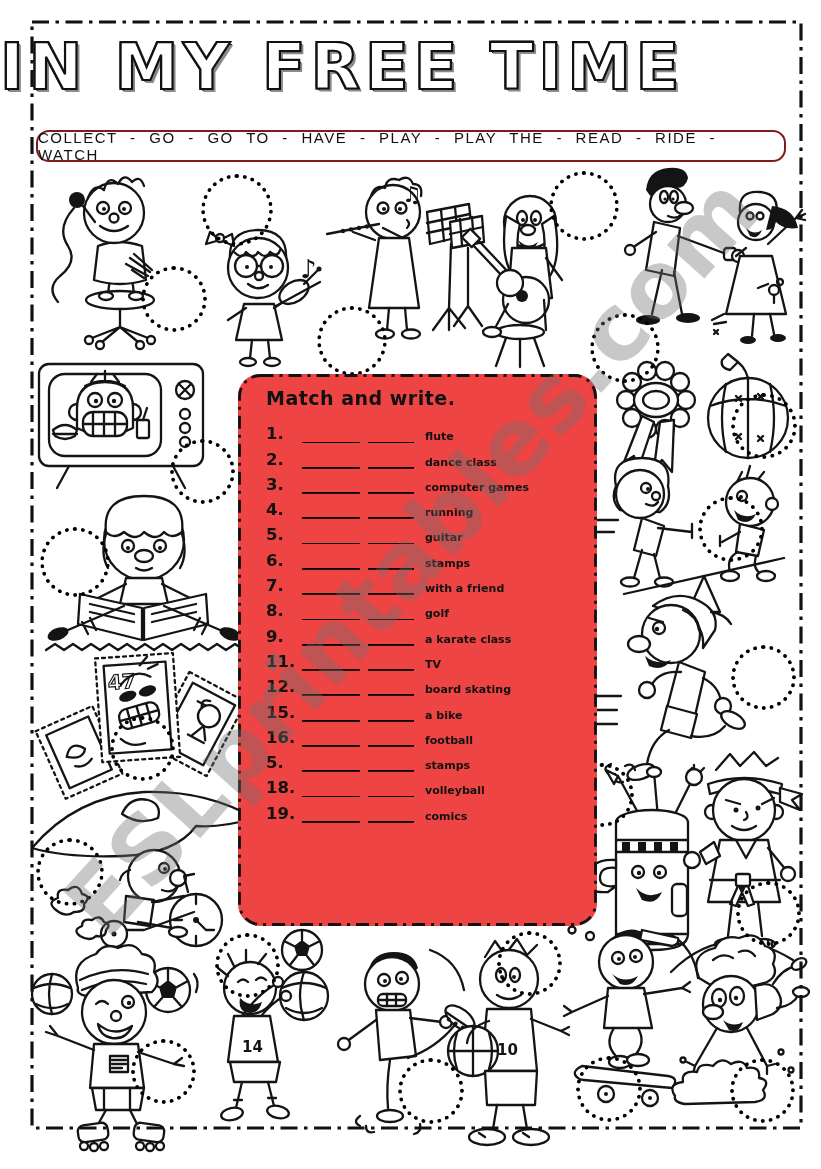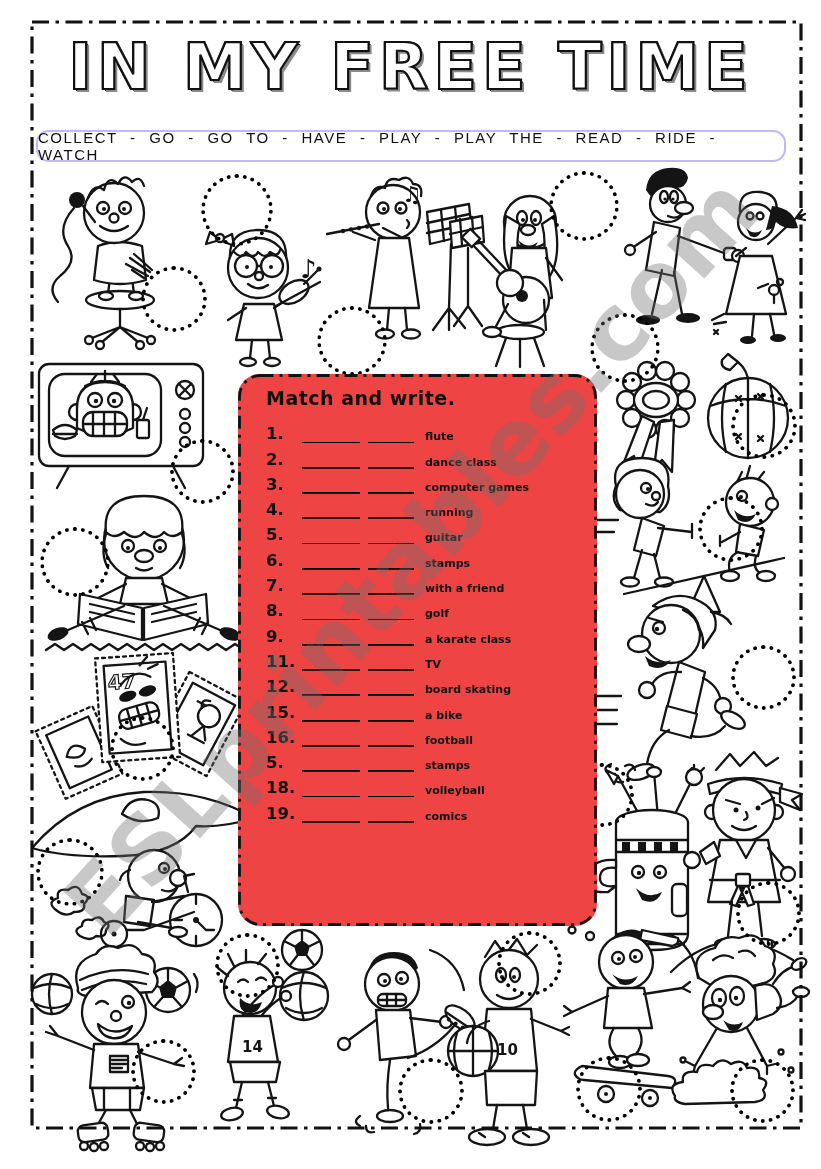--- a/index.html
+++ b/index.html
@@ -1,26 +1,26 @@
 <!DOCTYPE html>
 <html><head>
 <meta charset="utf-8">
 <style>
   html,body{margin:0;padding:0;background:#fff;}
   .page{position:relative;width:821px;height:1169px;background:#fff;overflow:hidden;
         font-family:"DejaVu Sans",sans-serif;color:#111;}
   .page-border{position:absolute;left:0;top:0;width:821px;height:1169px;z-index:4;pointer-events:none;}
   
-  .title{position:absolute;left:0;right:0;top:30px;text-align:center;z-index:3;
+  .title{position:absolute;left:0;right:0;top:30px;text-align:left;z-index:3;
          font-size:64px;font-weight:bold;letter-spacing:5px;white-space:nowrap;
          color:#fff;-webkit-text-stroke:2.2px #111;
          text-shadow:3px 3px 0 #8a8a8a,-1px -1px 0 #111,1px -1px 0 #111,-1px 1px 0 #111,2px 2px 0 #111;}
   
   .word-bank{position:absolute;left:36px;right:35px;top:130px;height:28px;z-index:3;
-             border:2px solid #c4b5fd;border-radius:13px;display:flex;align-items:center;justify-content:center;
+             border:2px solid #7f1d1d;border-radius:13px;display:flex;align-items:center;justify-content:center;
              font-size:15px;letter-spacing:1.5px;word-spacing:7px;font-family:"Liberation Sans",sans-serif;}
   
   .watermark{position:absolute;left:412px;top:556px;z-index:30;pointer-events:none;white-space:nowrap;
              transform:translate(-50%,-50%) rotate(-48deg);font-size:92px;font-weight:bold;
              color:rgba(110,110,110,0.38);letter-spacing:1px;}
   
   .match-box{position:absolute;left:238px;top:374px;width:359px;height:552px;background:#ef4444;z-index:10;border-radius:22px;}
   .match-box > svg{position:absolute;left:0;top:0;width:100%;height:100%;}
   .mb-head{position:absolute;left:28px;top:13px;font-size:19px;font-weight:bold;letter-spacing:0.5px;}
   .mb-list{position:absolute;left:28px;top:44px;right:10px;}

